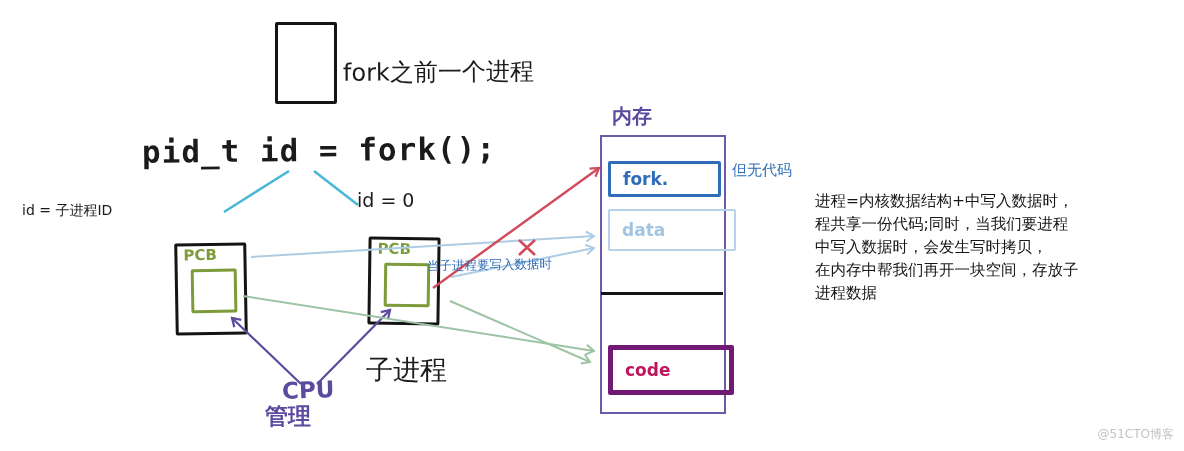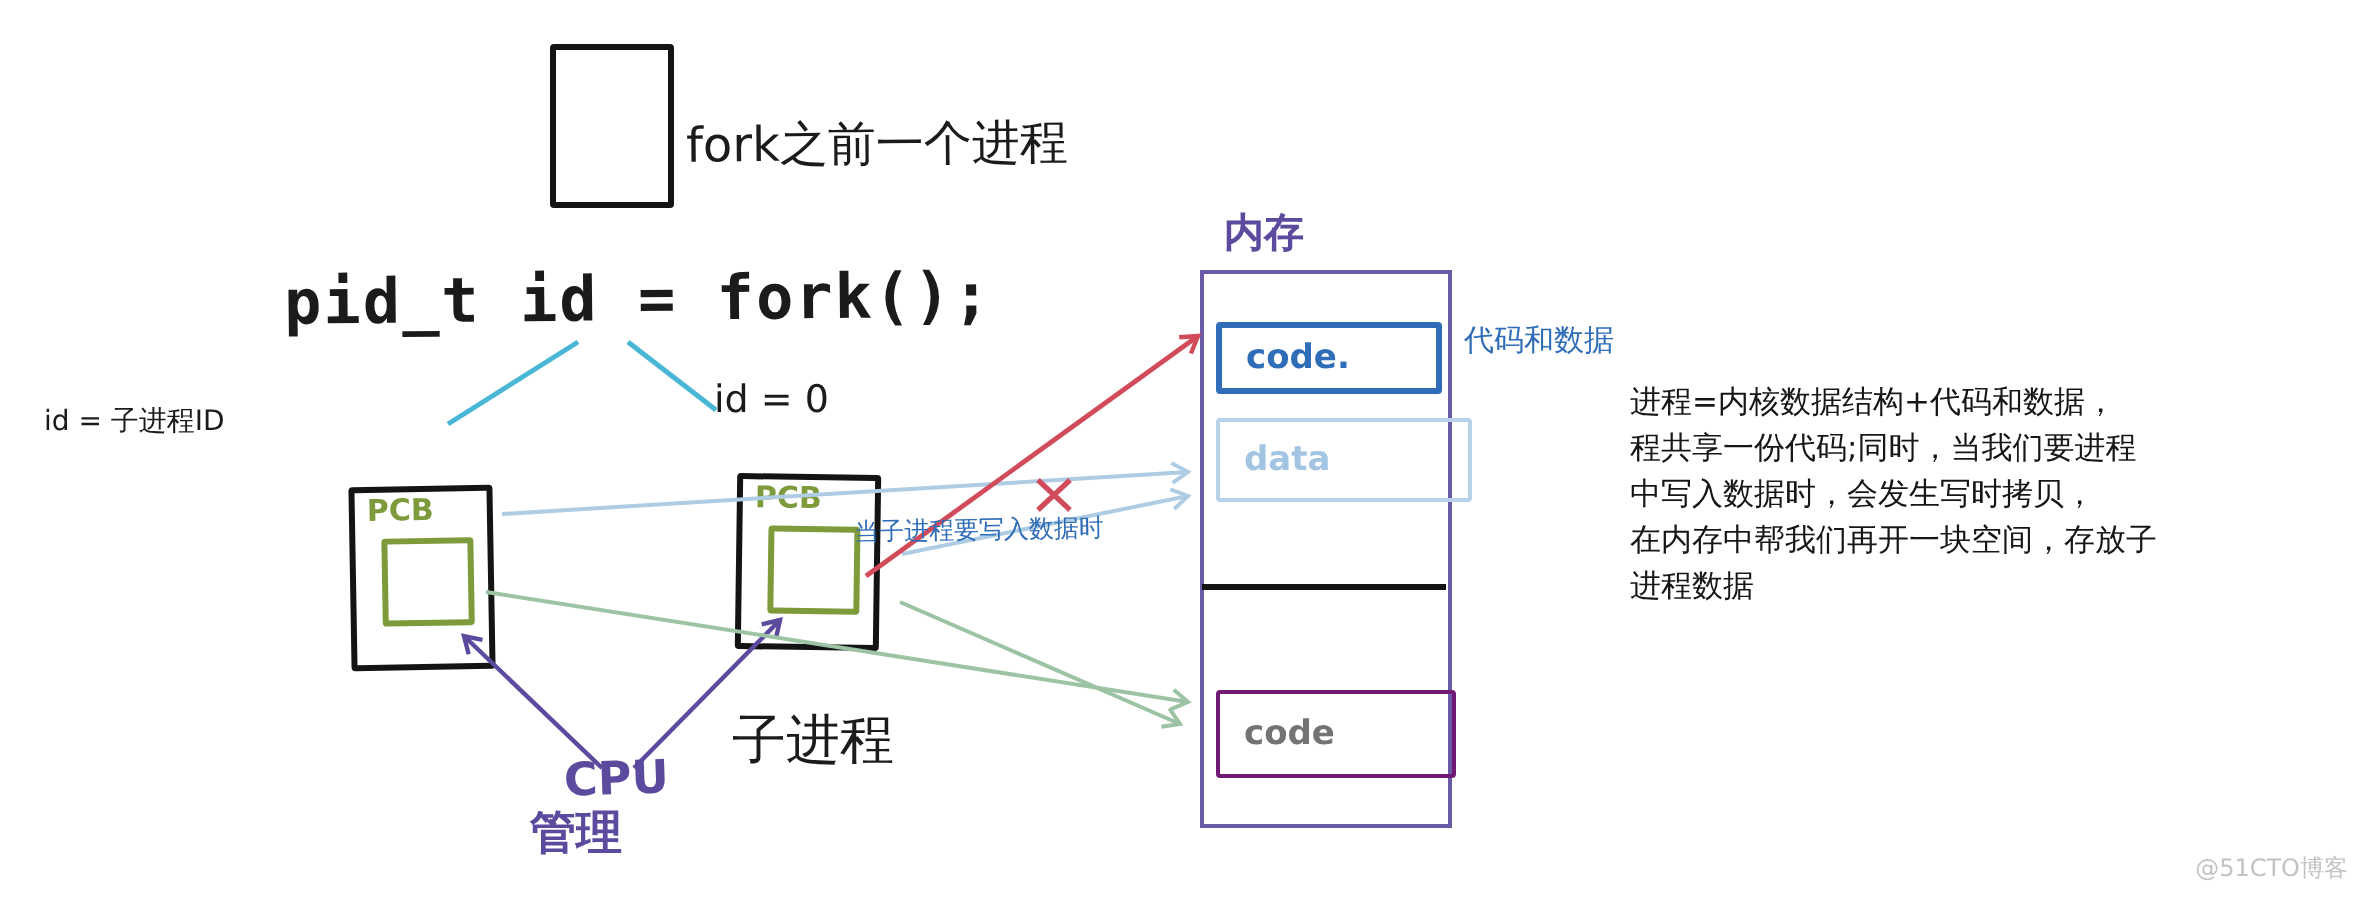--- a/index.html
+++ b/index.html
@@ -36,21 +36,21 @@
   .cpu1{left:282px;top:377px;font-size:23px;color:#5b4a9e;font-weight:bold;transform:rotate(-2deg);}
   .cpu2{left:265px;top:401px;font-size:23px;color:#5b4a9e;font-weight:bold;}
 
   
   .memory-title{left:612px;top:103px;font-size:20px;color:#5b4a9e;font-weight:bold;}
   .memory-box{position:absolute;left:600px;top:135px;width:122px;height:275px;border:2px solid #6a5aa8;z-index:2;}
   .seg{position:absolute;font-size:17px;font-weight:bold;display:flex;align-items:center;padding-left:12px;border-radius:2px;}
   .seg-data-new{left:6px;top:24px;width:95px;height:30px;border:3px solid #2f6db8;color:#2f6db8;}
   .seg-data-shared{left:6px;top:72px;width:112px;height:38px;border:2px solid #b7d2ea;color:#a3c4e2;}
   .seg-divider{position:absolute;left:-1px;top:155px;width:122px;height:3px;background:#141414;}
-  .seg-code{left:6px;top:208px;width:104px;height:40px;border:2px solid #701a75;color:#737373;}
+  .seg-code{left:6px;top:208px;width:104px;height:40px;border:5px solid #701a75;color:#be185d;}
 
   .cow-label{left:732px;top:161px;font-size:15px;color:#2f6db8;}
   .write-note{left:427px;top:257px;font-size:12.5px;color:#2f6db8;transform:rotate(-1deg);}
 
   
   .note{position:absolute;left:815px;top:190px;width:310px;font-size:15.5px;line-height:23px;color:#161616;z-index:10;}
   .note div{white-space:nowrap;}
 
   .watermark{right:10px;bottom:8px;font-size:12px;color:#c3c3c3;}
 </style>
@@ -108,30 +108,30 @@
     <span class="pcb-label">PCB</span>
     <div class="pcb-inner"></div>
   </div>
   <div class="abs txt child-label">子进程</div>
 
   <div class="abs txt cpu1">CPU</div>
   <div class="abs txt cpu2">管理</div>
 
   <div class="abs txt memory-title">内存</div>
   <div class="memory-box">
-    <div class="seg seg-data-new">code.</div>
+    <div class="seg seg-data-new">fork.</div>
     <div class="seg seg-data-shared">data</div>
     <div class="seg-divider"></div>
     <div class="seg seg-code">code</div>
   </div>
-  <div class="abs txt cow-label">代码和数据</div>
+  <div class="abs txt cow-label">但无代码</div>
   <div class="abs txt write-note">当子进程要写入数据时</div>
 
   <div class="note">
-    <div>进程=内核数据结构+代码和数据，</div>
+    <div>进程=内核数据结构+中写入数据时，</div>
     <div>程共享一份代码;同时，当我们要进程</div>
     <div>中写入数据时，会发生写时拷贝，</div>
     <div>在内存中帮我们再开一块空间，存放子</div>
     <div>进程数据</div>
   </div>
 
   <div class="abs watermark">@51CTO博客</div>
 </div>
 
 </body></html>

